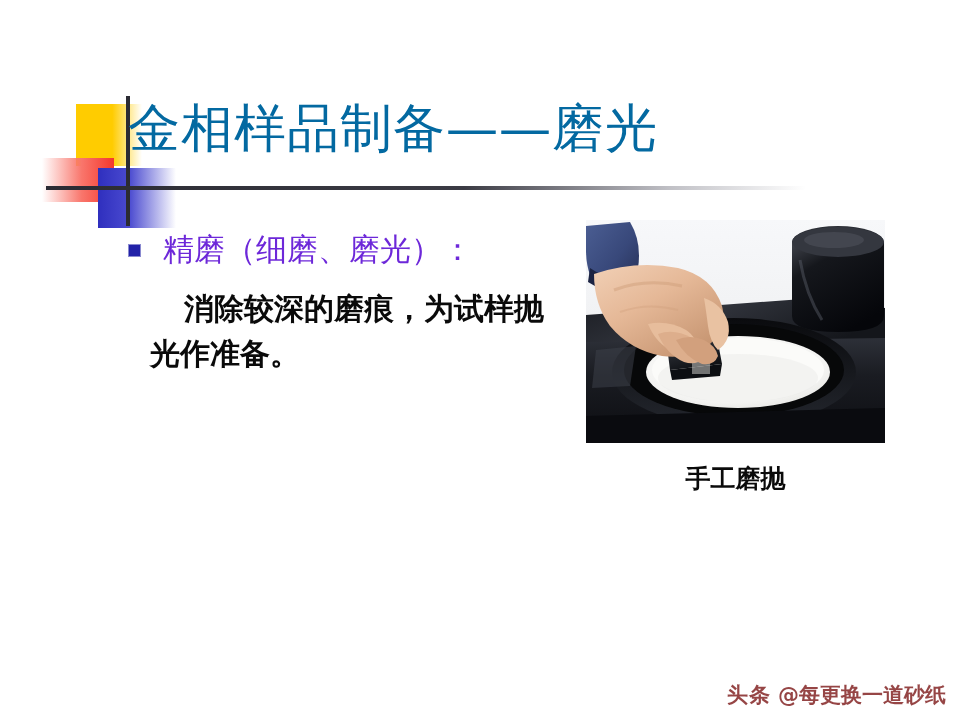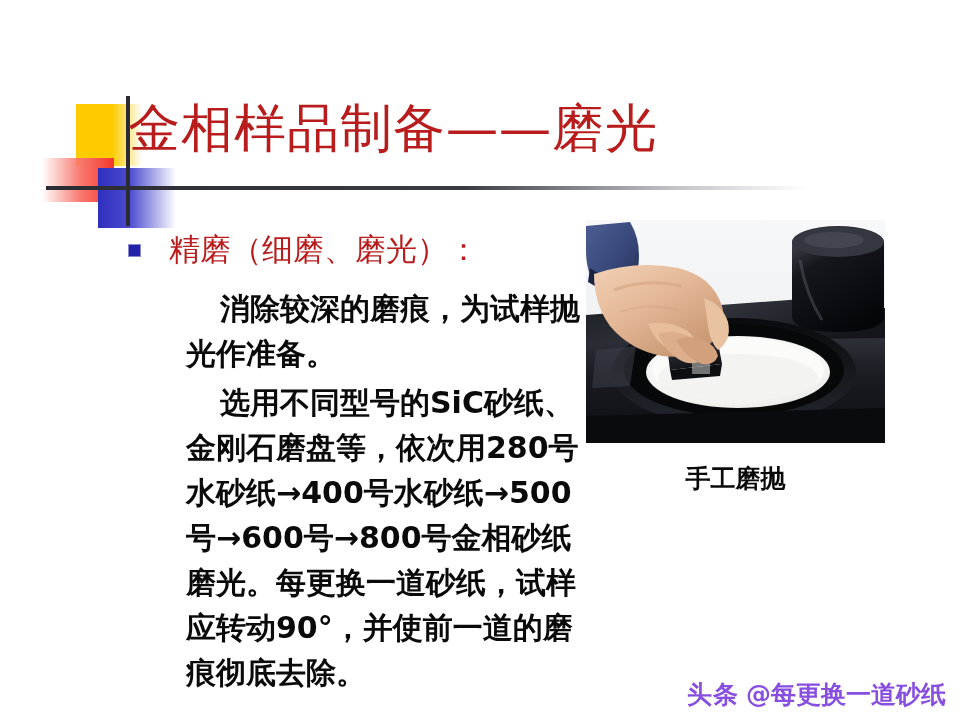--- a/index.html
+++ b/index.html
@@ -70,21 +70,21 @@
   }
 
   
   .slide-title {
     position: absolute;
     left: 128px;
     top: 97px;
     font-family: "DejaVu Serif", "Liberation Serif", serif;
     font-size: 52px;
     line-height: 62px;
-    color: #b91c1c;
+    color: #0369a1;
     letter-spacing: 1px;
     white-space: nowrap;
   }
 
   
   .bullet-row {
     position: absolute;
     left: 128px;
     top: 228px;
     display: flex;
@@ -93,35 +93,34 @@
   .bullet-marker {
     width: 13px;
     height: 13px;
     background: #2222a8;
     border: 1px solid #8a8ad0;
     box-sizing: border-box;
     margin-top: 16px;
     flex: 0 0 auto;
   }
   .bullet-text {
-    margin-left: 28px;
+    margin-left: 22px;
     font-family: "DejaVu Serif", "Liberation Serif", serif;
     font-size: 31px;
     line-height: 42px;
-    color: #b91c1c;
+    color: #6d28d9;
     white-space: nowrap;
   }
 
   
   .body-block {
     position: absolute;
     left: 150px;
     top: 286px;
     width: 410px;
-    margin-left: 36px;
   }
   .body-para {
     font-family: "DejaVu Sans", "Liberation Sans", sans-serif;
     font-weight: bold;
     font-size: 30px;
     line-height: 45px;
     color: #0a0a0a;
     text-indent: 34px;
     margin: 0 0 4px 0;
     text-align: left;
@@ -159,23 +158,23 @@
   
   .watermark {
     position: absolute;
     right: 14px;
     bottom: 12px;
     display: flex;
     align-items: center;
     gap: 7px;
     font-family: "DejaVu Sans", "Liberation Sans", sans-serif;
     font-weight: bold;
-    font-size: 25px;
+    font-size: 21px;
     line-height: 26px;
-    color: #6d28d9;
+    color: #7f1d1d;
     opacity: 0.82;
     text-shadow: 0 1px 0 rgba(255,255,255,0.95);
   }
   .watermark .wm-brand { letter-spacing: 1px; }
   .watermark .wm-handle { letter-spacing: 0px; }
 </style>
 </head>
 <body>
 
 <div class="slide">
@@ -190,21 +189,20 @@
 
   <div class="slide-title">金相样品制备——磨光</div>
 
   <div class="bullet-row">
     <span class="bullet-marker"></span>
     <span class="bullet-text">精磨（细磨、磨光）：</span>
   </div>
 
   <div class="body-block">
     <p class="body-para">消除较深的磨痕，为试样抛光作准备。</p>
-    <p class="body-para">选用不同型号的SiC砂纸、金刚石磨盘等，依次用280号水砂纸→400号水砂纸→500号→600号→800号金相砂纸磨光。每更换一道砂纸，试样应转动90°，并使前一道的磨痕彻底去除。</p>
   </div>
 
   <div class="photo-wrap">
     <svg class="photo-svg" viewBox="0 0 299 223" preserveAspectRatio="none">
       <defs>
         <linearGradient id="wallG" x1="0" y1="0" x2="0" y2="1">
           <stop offset="0%" stop-color="#f7f8fa"></stop>
           <stop offset="100%" stop-color="#e9eaec"></stop>
         </linearGradient>
         <linearGradient id="bodyG" x1="0" y1="0" x2="0" y2="1">

